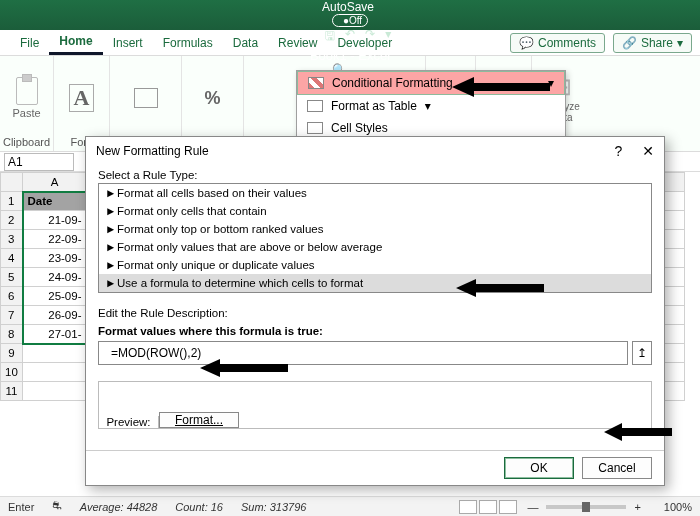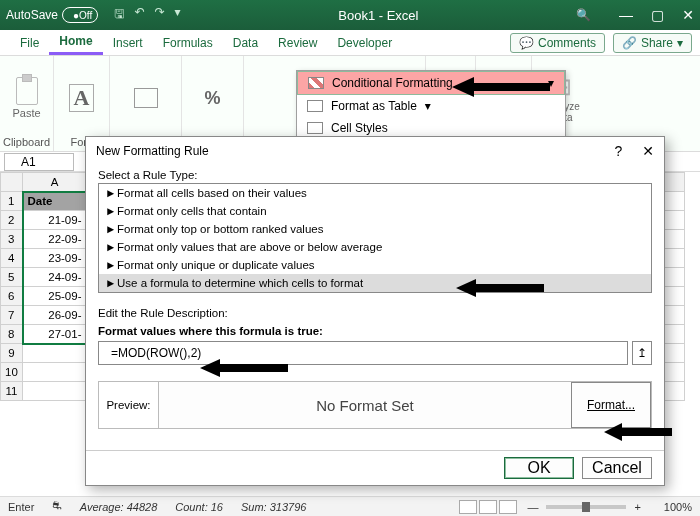--- a/index.html
+++ b/index.html
@@ -1,31 +1,31 @@
 <!DOCTYPE html>
 <html><head>
 <meta charset="utf-8">
 <style>
   * { box-sizing: border-box; margin: 0; padding: 0; }
   body { font-family: "Segoe UI", Tahoma, sans-serif; font-size: 12px; background: #fff; width: 700px; height: 516px; overflow: hidden; position: relative; }
 
   
-  .titlebar { display: flex; align-items: center; height: 30px; background: linear-gradient(#1f6f44,#1b5d3a); color: #fff; padding: 0 6px; }
+  .titlebar { display: flex; align-items: center; height: 30px; background: linear-gradient(#1f6f44,#1b5d3a); color: #fff; padding: 0 6px; flex-direction: column; }
   .titlebar .autosave-label { font-size: 12px; margin-right: 4px; }
   .titlebar .autosave-toggle { display: inline-flex; align-items: center; border: 1px solid #fff; border-radius: 9px; padding: 0 5px 0 10px; height: 16px; font-size: 10px; }
   .titlebar .qat-icons { display: flex; gap: 10px; margin-left: 16px; color: #c9e9d6; }
   .titlebar .qat-icons span { cursor: pointer; }
   .titlebar .doc-title { flex: 1; text-align: center; font-size: 13px; }
   .titlebar .search-icon { margin-right: 20px; }
   .titlebar .win-controls { display: flex; gap: 18px; font-size: 14px; margin-left: 8px; }
 
   
   .tabstrip { display: flex; align-items: center; height: 26px; border-bottom: 1px solid #dcdcdc; background: #fff; padding-left: 10px; }
   .tabstrip .tab { padding: 0 10px; height: 100%; display: flex; align-items: center; font-size: 12px; color: #1b6b3e; cursor: pointer; }
-  .tabstrip .tab.active { border-bottom: 3px solid #8b5cf6; font-weight: 600; color: #1b6b3e; }
+  .tabstrip .tab.active { border-bottom: 3px solid #0f172a; font-weight: 600; color: #1b6b3e; }
   .tabstrip .spacer { flex: 1; }
   .tabstrip .btn-outline { border: 1px solid #7aa88d; border-radius: 3px; padding: 2px 8px; margin-right: 8px; font-size: 12px; color: #1b6b3e; display: flex; align-items: center; gap: 4px; background: #f6fbf7; cursor: pointer; }
 
   
   .ribbon { display: flex; height: 96px; border-bottom: 1px solid #dcdcdc; background: #fafffb; }
   .ribbon-group { border-right: 1px solid #e4e4e4; display: flex; flex-direction: column; align-items: center; justify-content: flex-end; padding: 4px 8px 3px; }
   .ribbon-group .body { flex: 1; display: flex; flex-direction: column; align-items: center; justify-content: center; color: #666; width: 100%; }
   .ribbon-group .label { font-size: 11px; color: #555; }
   .ribbon-disabled { color: #aaa !important; }
   .ribbon-big-icon { font-size: 24px; }
@@ -50,37 +50,37 @@
   .modal-title .controls { display: flex; gap: 20px; font-size: 14px; }
   .modal-body { padding: 4px 12px 8px; flex: 1; display: flex; flex-direction: column; }
   .section-label { font-size: 11.5px; margin: 6px 0 2px; }
   .rule-list { border: 1px solid #888; font-size: 11.5px; }
   .rule-list .rule-item { padding: 3px 6px; cursor: pointer; }
   .rule-list .rule-item.selected { background: #dcdcdc; }
   .edit-section { margin-top: 8px; }
   .formula-input-row { display: flex; align-items: center; margin-top: 4px; gap: 4px; }
   .formula-input { flex: 1; border: 1px solid #888; padding: 3px 12px; font-size: 12px; height: 24px; }
   .ref-btn { width: 20px; height: 24px; border: 1px solid #888; background: #fff; display: flex; align-items: center; justify-content: center; }
-  .preview-row { display: flex; border: 1px solid #bbb; margin-top: 16px; height: 48px; }
+  .preview-row { display: flex; border: 1px solid #bbb; margin-top: 16px; height: 48px; align-items: flex-end; }
   .preview-label { width: 60px; border-right: 1px solid #bbb; display: flex; align-items: center; justify-content: center; font-size: 11.5px; }
   .preview-box { flex: 1; display: flex; align-items: center; justify-content: center; font-size: 15px; color: #444; background: #fdfdfd; }
   .format-btn { width: 80px; margin: 0; border: 1px solid #888; background: #fdfdfd; font-size: 12px; display: flex; align-items: center; justify-content: center; cursor: pointer; }
   .modal-footer { display: flex; justify-content: flex-end; gap: 8px; padding: 6px 12px 6px; border-top: 1px solid #ccc; }
-  .dlg-btn { width: 70px; height: 22px; border: 1px solid #888; background: #fdfdfd; font-size: 16px; cursor: pointer; }
+  .dlg-btn { width: 70px; height: 22px; border: 1px solid #888; background: #fdfdfd; font-size: 12px; cursor: pointer; }
   .dlg-btn.primary { border: 1px solid #1b6b3e; box-shadow: inset 0 0 0 1px #8ebfa0; }
 
   
   .arrow-annot2 { position: absolute; top: 278px; left: 456px; z-index: 6; }
   .arrow-annot3 { position: absolute; top: 358px; left: 200px; z-index: 6; }
   .arrow-annot4 { position: absolute; top: 422px; left: 604px; z-index: 6; }
   .arrow-svg-left { fill: #000; }
 
   
   .namebox-row { display: flex; align-items: center; border-bottom: 1px solid #dcdcdc; height: 20px; }
-  .namebox { border: 1px solid #bbb; width: 70px; height: 18px; padding-left: 16px; font-size: 12px; margin-left: 4px; display: flex; align-items: center; text-align: right; }
+  .namebox { border: 1px solid #bbb; width: 70px; height: 18px; padding-left: 3px; font-size: 12px; margin-left: 4px; display: flex; align-items: center; text-align: right; }
   .sheet { position: relative; }
   .grid { border-collapse: collapse; table-layout: fixed; }
   .grid th, .grid td { border: 1px solid #d0d0d0; font-size: 11.5px; text-align: center; height: 19px; }
   .grid th.corner { width: 22px; background: #f2f2f2; }
   .grid th.colhead { background: #f2f2f2; width: 64px; font-weight: normal; }
   .grid th.rowhead { width: 22px; background: #f2f2f2; font-weight: normal; }
   .grid td { text-align: right; padding-right: 4px; }
   .grid td.header-cell { font-weight: 600; text-align: left; padding-left: 4px; background: #a3a3a3; }
   .sel-col { border-right: 2px solid #107c41 !important; border-left: 2px solid #107c41 !important; }
   .sel-top { border-top: 2px solid #107c41 !important; }
@@ -320,21 +320,20 @@
     </div>
     <div class="edit-section">
       <div class="section-label">Edit the Rule Description:</div>
       <div class="section-label" style="font-weight:700;margin-top:6px">Format values where this formula is true:</div>
       <div class="formula-input-row">
         <input class="formula-input" value="=MOD(ROW(),2)" style="">
         <div class="ref-btn">↥</div>
       </div>
       <div class="preview-row">
         <div class="preview-label">Preview:</div>
-        <div class="preview-box">No Format Set</div>
         <div class="format-btn">
             <u><span>Format...</span></u>
           </div>
       </div>
     </div>
   </div>
   <div class="modal-footer">
     <button class="dlg-btn primary">OK</button>
     <button class="dlg-btn">Cancel</button>
   </div>

